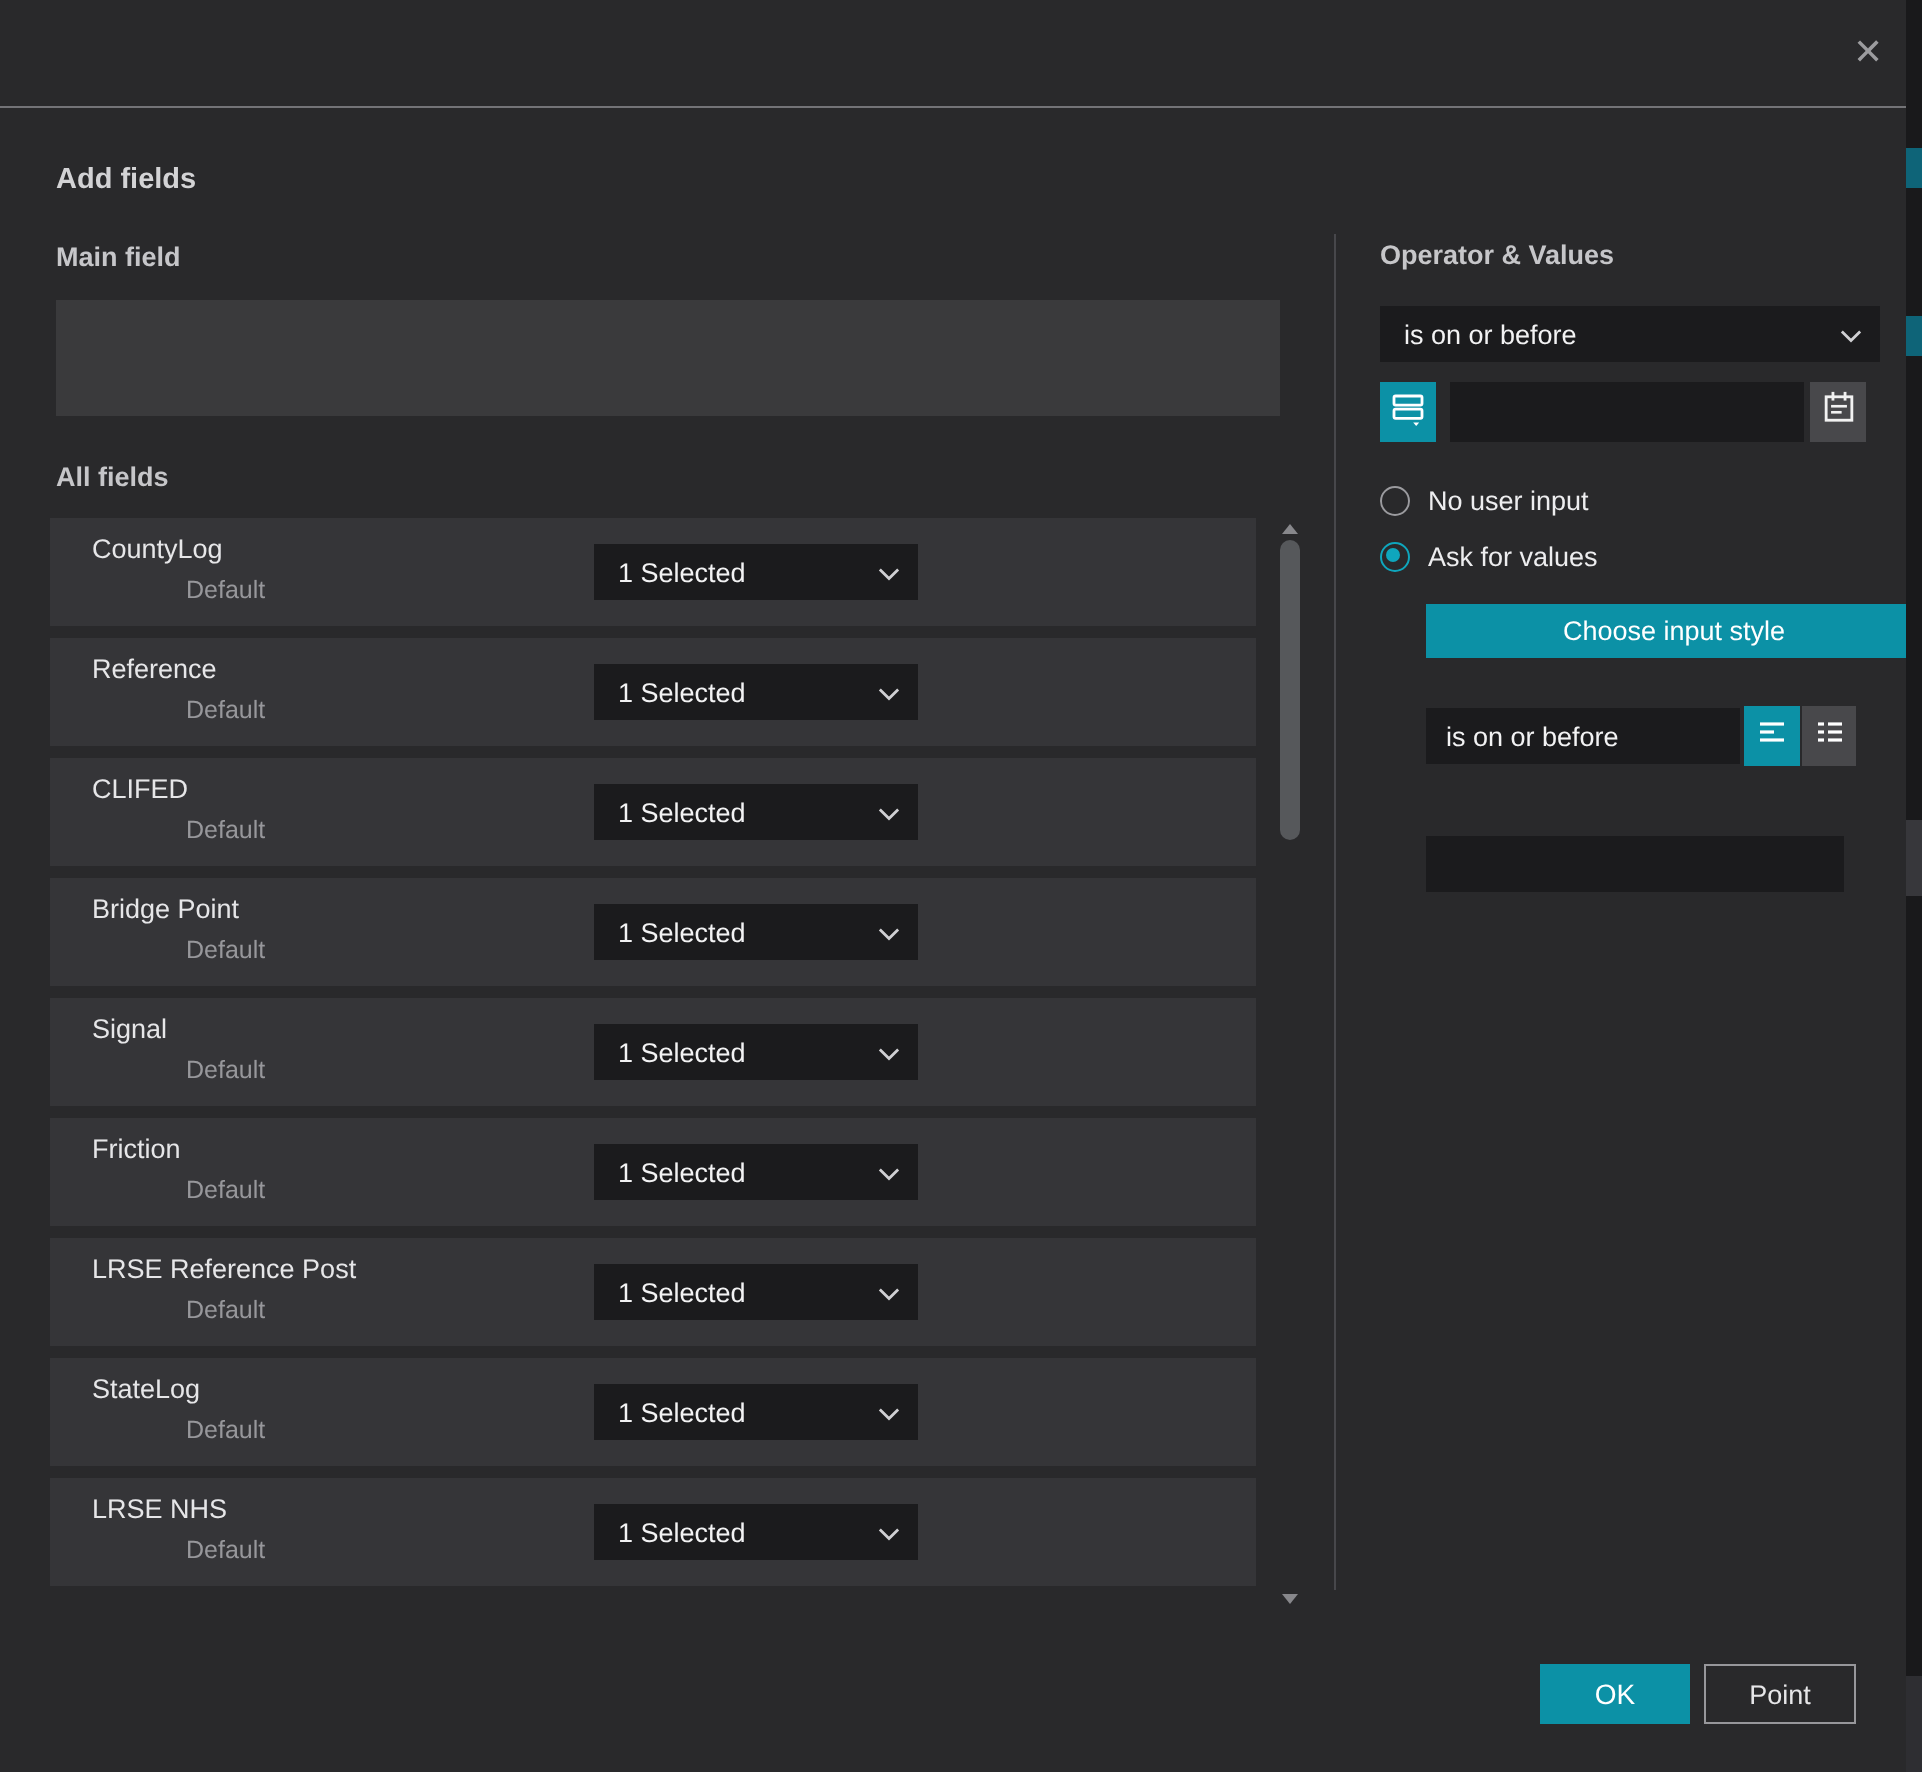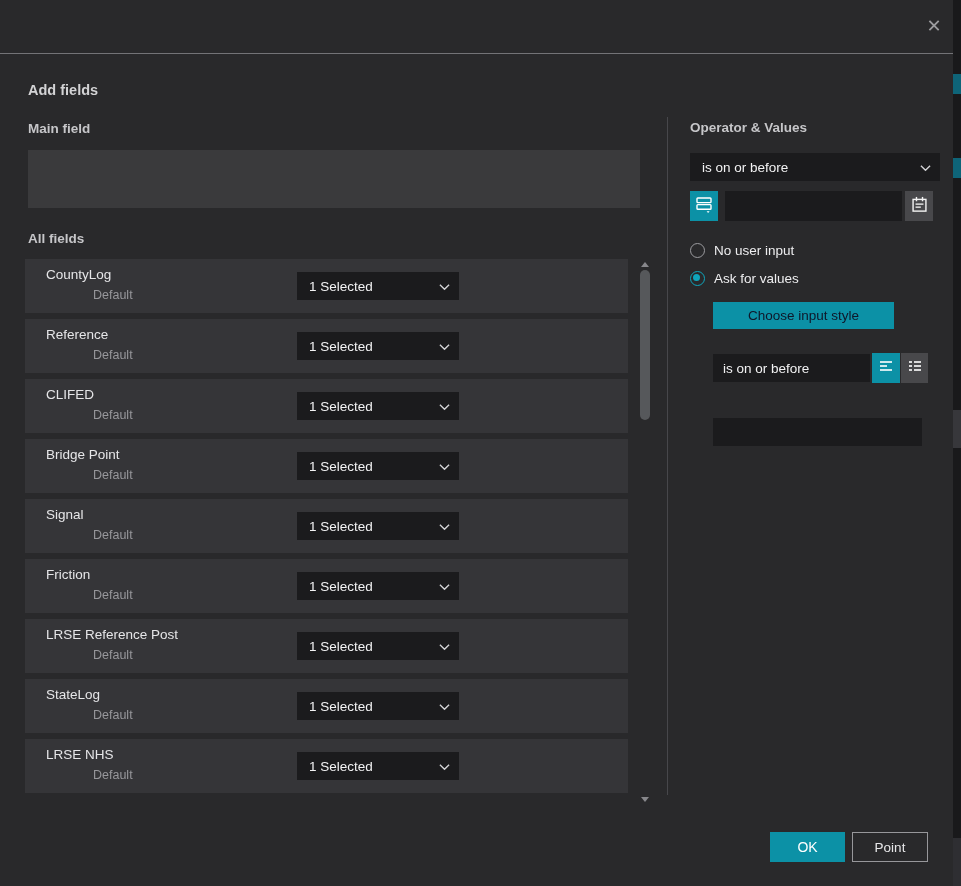--- a/index.html
+++ b/index.html
@@ -66,21 +66,21 @@
   .radio-row{display:flex;align-items:center;cursor:pointer;}
   .radio-1{left:690px;top:243px;}
   .radio-2{left:690px;top:271px;}
   .radio{width:15px;height:15px;border-radius:50%;border:1.6px solid #9b9b9f;background:transparent;
          box-sizing:border-box;flex:0 0 auto;}
   .radio.sel{border-color:#0fa6bd;position:relative;}
   .radio.sel::after{content:"";position:absolute;left:2.4px;top:2.4px;width:7px;height:7px;
                     border-radius:50%;background:#0fa6bd;}
   .radio-label{margin-left:9px;font-size:13.5px;color:#ededef;}
 
-  .choose-btn{left:713px;top:302px;width:181px;height:27px;border:none;color:#0f172a;
+  .choose-btn{left:713px;top:302px;width:248px;height:27px;border:none;color:#ffffff;
               font-size:13.5px;font-family:"Liberation Sans",sans-serif;cursor:pointer;
               display:flex;align-items:center;justify-content:center;}
   .caption{font-size:13px;color:#98989c;margin-top:34px;}
   .cap-label{left:713px;top:333px;}
   .label-input{left:713px;top:354px;width:157px;height:28px;}
   .align-btn{left:872px;top:353px;width:28px;height:30px;}
   .listicon-btn{left:901px;top:353px;width:27px;height:30px;}
   .cap-hint{left:713px;top:397px;}
   .hint-input{left:713px;top:418px;width:209px;height:28px;}
 

